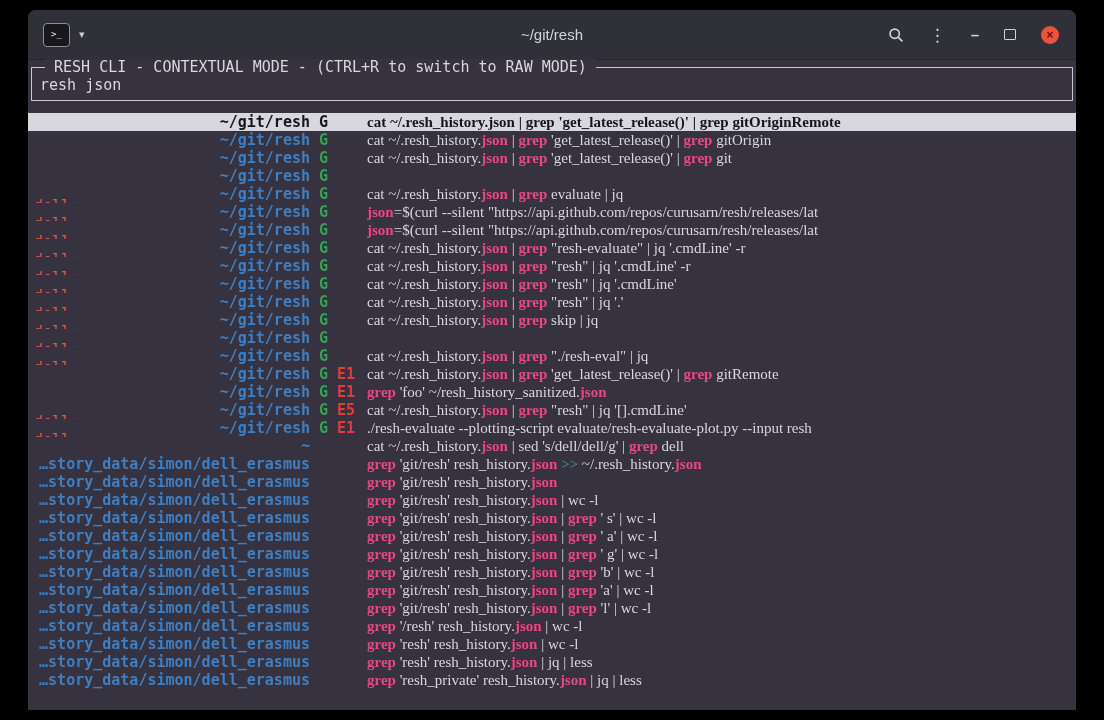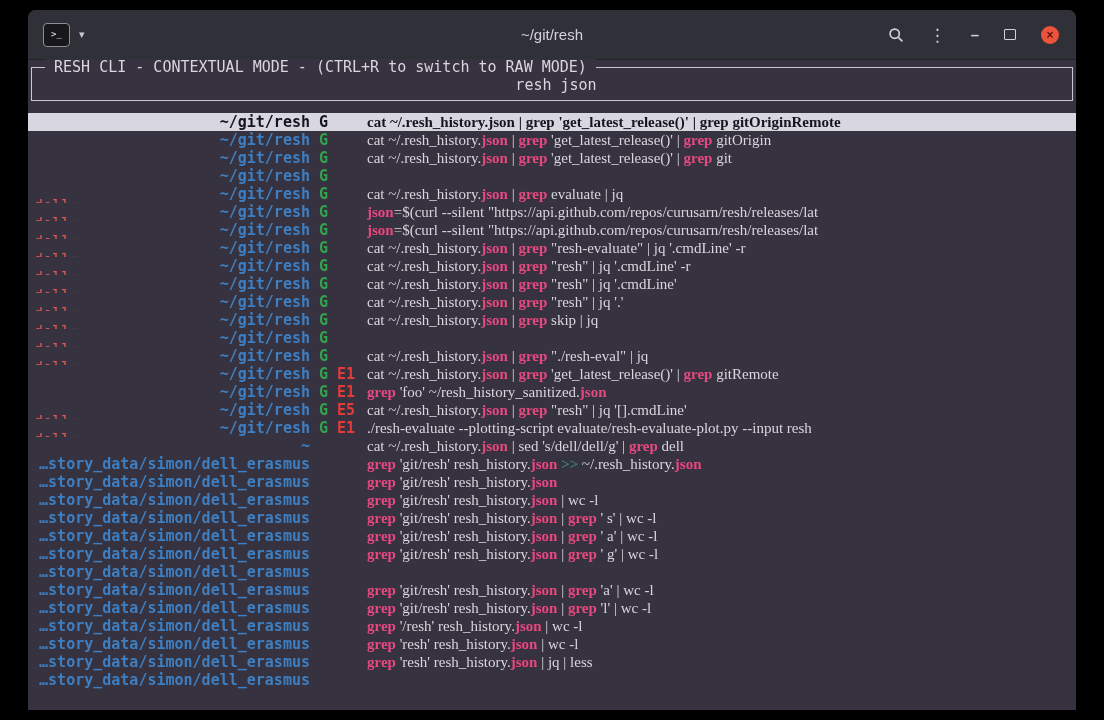--- a/index.html
+++ b/index.html
@@ -42,21 +42,21 @@
     font-size:12px;font-weight:bold;line-height:18px;
   }
   
   .term-body{
     position:absolute;top:50px;left:0;right:0;bottom:0;
     background:var(--terminal-bg,#37323f);
     color:var(--fg,#d9d6de);font-size:15px;
   }
   .panel{
     margin:7px 3px 0 3px;height:34px;box-sizing:border-box;
-    border:1px solid #c9c8d0;position:relative;text-align:center;
+    border:1px solid #c9c8d0;position:relative;
   }
   .panel-title{
     position:absolute;top:-9px;left:13px;
     background:var(--terminal-bg,#37323f);
     color:var(--fg,#d9d6de);font-size:15px;line-height:17px;white-space:pre;
   }
   .query{padding:8px 0 0 8px;color:var(--fg,#d9d6de);white-space:pre;cursor:text;}
   
   .list{margin-top:12px;}
   .row{
@@ -131,23 +131,23 @@
         <div class="row"><span class="dir">~/git/resh</span><span class="flags"><span class="flag-g">G</span><span class="flag-e">E1</span></span><span class="cmd"><span class="match">grep</span> 'foo' ~/resh_history_sanitized.<span class="match">json</span></span></div>
         <div class="row"><span class="host">dell:</span><span class="dir">~/git/resh</span><span class="flags"><span class="flag-g">G</span><span class="flag-e">E5</span></span><span class="cmd">cat ~/.resh_history.<span class="match">json</span> | <span class="match">grep</span> "resh" | jq '[].cmdLine'</span></div>
         <div class="row"><span class="host">dell:</span><span class="dir">~/git/resh</span><span class="flags"><span class="flag-g">G</span><span class="flag-e">E1</span></span><span class="cmd">./resh-evaluate --plotting-script evaluate/resh-evaluate-plot.py --input resh</span></div>
         <div class="row"><span class="dir">~</span><span class="flags"></span><span class="cmd">cat ~/.resh_history.<span class="match">json</span> | sed 's/dell/dell/g' | <span class="match">grep</span> dell</span></div>
         <div class="row"><span class="dir">…story_data/simon/dell_erasmus</span><span class="flags"></span><span class="cmd"><span class="match">grep</span> 'git/resh' resh_history.<span class="match">json</span> <span class="op">&gt;&gt;</span> ~/.resh_history.<span class="match">json</span></span></div>
         <div class="row"><span class="dir">…story_data/simon/dell_erasmus</span><span class="flags"></span><span class="cmd"><span class="match">grep</span> 'git/resh' resh_history.<span class="match">json</span></span></div>
         <div class="row"><span class="dir">…story_data/simon/dell_erasmus</span><span class="flags"></span><span class="cmd"><span class="match">grep</span> 'git/resh' resh_history.<span class="match">json</span> | wc -l</span></div>
         <div class="row"><span class="dir">…story_data/simon/dell_erasmus</span><span class="flags"></span><span class="cmd"><span class="match">grep</span> 'git/resh' resh_history.<span class="match">json</span> | <span class="match">grep</span> ' s' | wc -l</span></div>
         <div class="row"><span class="dir">…story_data/simon/dell_erasmus</span><span class="flags"></span><span class="cmd"><span class="match">grep</span> 'git/resh' resh_history.<span class="match">json</span> | <span class="match">grep</span> ' a' | wc -l</span></div>
         <div class="row"><span class="dir">…story_data/simon/dell_erasmus</span><span class="flags"></span><span class="cmd"><span class="match">grep</span> 'git/resh' resh_history.<span class="match">json</span> | <span class="match">grep</span> ' g' | wc -l</span></div>
-        <div class="row"><span class="dir">…story_data/simon/dell_erasmus</span><span class="flags"></span></div>
+        <div class="row"><span class="dir">…story_data/simon/dell_erasmus</span><span class="flags"></span><span class="cmd"><span class="match">grep</span> 'git/resh' resh_history.<span class="match">json</span> | <span class="match">grep</span> 'b' | wc -l</span></div>
         <div class="row"><span class="dir">…story_data/simon/dell_erasmus</span><span class="flags"></span><span class="cmd"><span class="match">grep</span> 'git/resh' resh_history.<span class="match">json</span> | <span class="match">grep</span> 'a' | wc -l</span></div>
         <div class="row"><span class="dir">…story_data/simon/dell_erasmus</span><span class="flags"></span><span class="cmd"><span class="match">grep</span> 'git/resh' resh_history.<span class="match">json</span> | <span class="match">grep</span> 'l' | wc -l</span></div>
         <div class="row"><span class="dir">…story_data/simon/dell_erasmus</span><span class="flags"></span><span class="cmd"><span class="match">grep</span> '/resh' resh_history.<span class="match">json</span> | wc -l</span></div>
         <div class="row"><span class="dir">…story_data/simon/dell_erasmus</span><span class="flags"></span><span class="cmd"><span class="match">grep</span> 'resh' resh_history.<span class="match">json</span> | wc -l</span></div>
         <div class="row"><span class="dir">…story_data/simon/dell_erasmus</span><span class="flags"></span><span class="cmd"><span class="match">grep</span> 'resh' resh_history.<span class="match">json</span> | jq | less</span></div>
-        <div class="row"><span class="dir">…story_data/simon/dell_erasmus</span><span class="flags"></span></div>
+        <div class="row"><span class="dir">…story_data/simon/dell_erasmus</span><span class="flags"></span><span class="cmd"><span class="match">grep</span> 'resh_private' resh_history.<span class="match">json</span> | jq | less</span></div>
       </div>
   </div>
 
 </div>
 
 </body></html>

